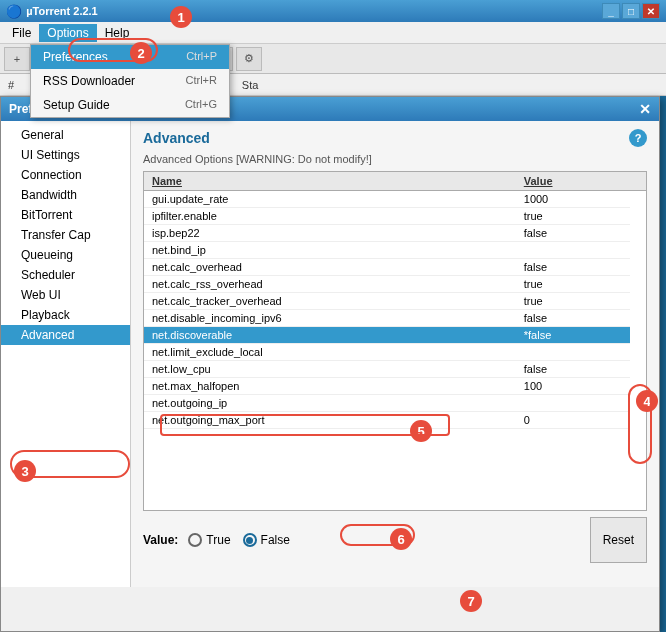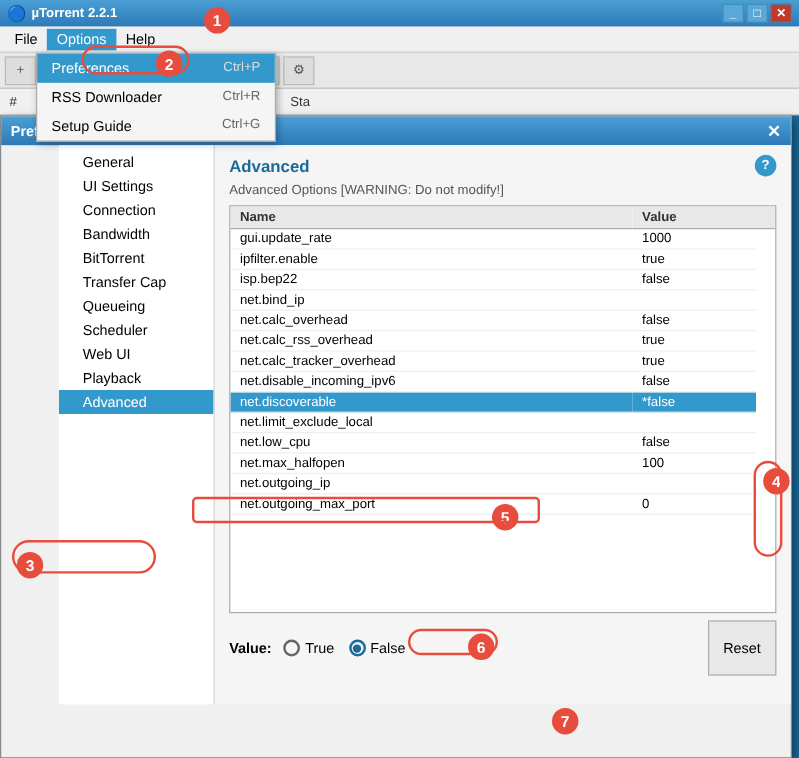--- a/index.html
+++ b/index.html
@@ -124,21 +124,20 @@
       height: calc(100% - 24px - 44px);
     }
 
     
     .sidebar {
       width: 130px;
       background: white;
       border-right: 1px solid #ccc;
       padding: 4px 0;
       overflow-y: auto;
-      margin-left: 48px;
     }
     .sidebar-item {
       padding: 3px 8px 3px 20px;
       cursor: pointer;
       font-size: 12px;
       color: #000;
       white-space: nowrap;
     }
     .sidebar-item.active { background: #3399cc; color: white; }
 
@@ -189,20 +188,21 @@
     .options-table thead th {
       background: #e8e8e8;
       border-bottom: 1px solid #aaa;
       padding: 3px 8px;
       text-align: left;
       font-size: 11px;
       font-weight: bold;
       color: #333;
       position: sticky;
       top: 0;
+      text-decoration: underline;
     }
     .options-table tbody tr {
       cursor: pointer;
     }
     .options-table tbody tr.selected { background: #3399cc; color: white; }
     .options-table tbody td {
       padding: 2px 8px;
       font-size: 11px;
       border-bottom: 1px solid #eee;
     }

